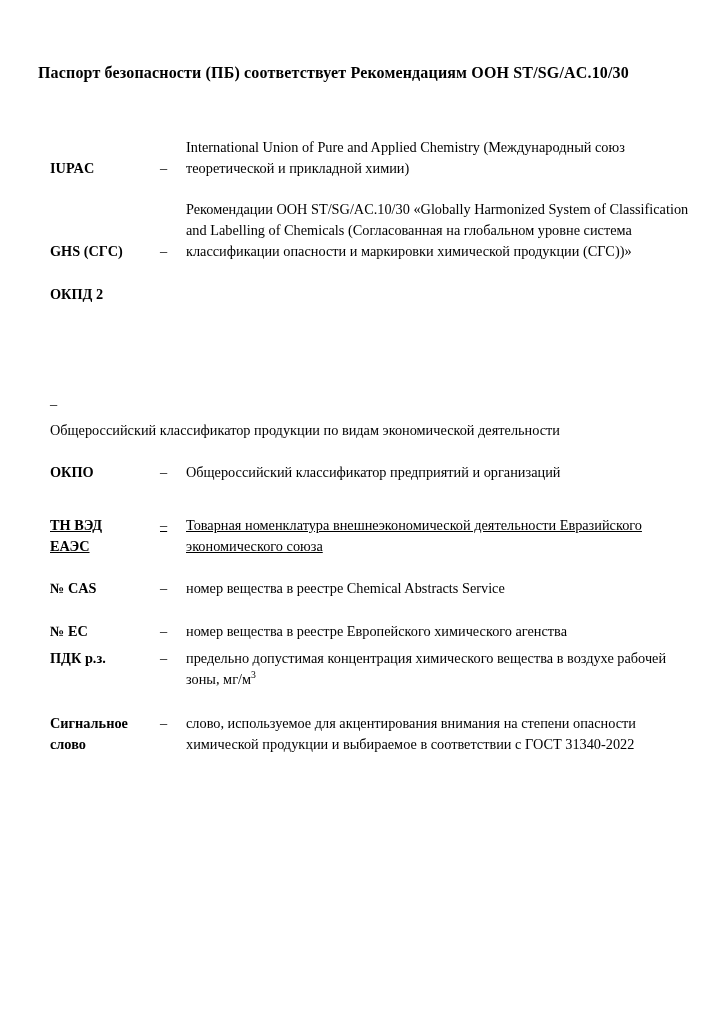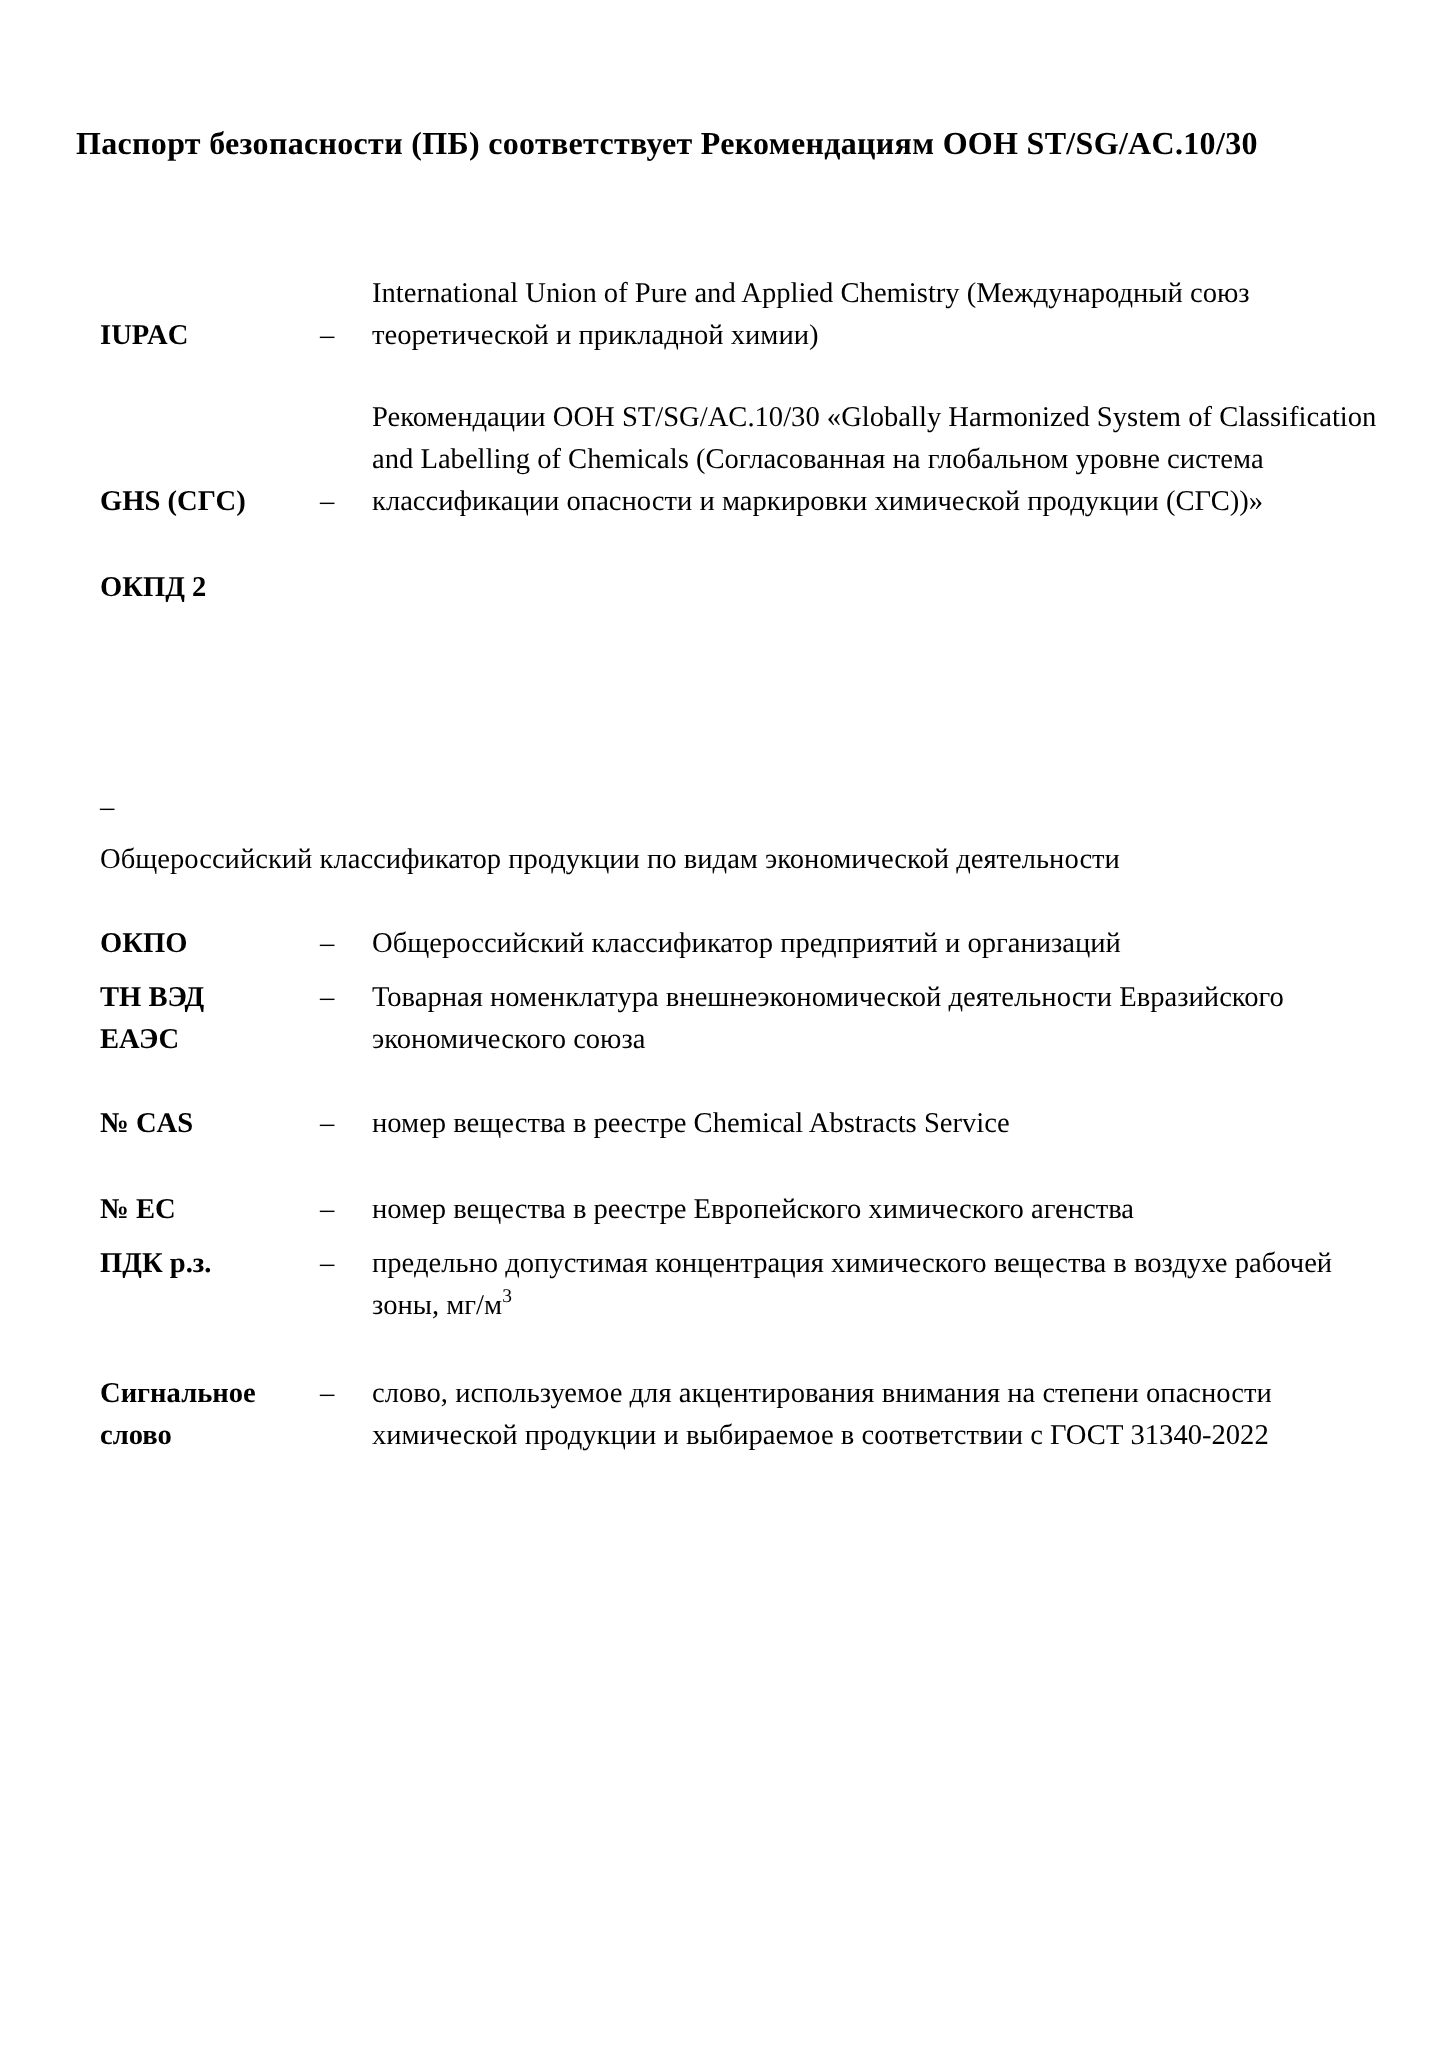--- a/index.html
+++ b/index.html
@@ -113,21 +113,21 @@
     </div>
 
     <div class="def-row" style="margin-top:22px;">
       <div class="def-term">
         <span>ОКПО</span>
       </div>
       <div class="def-dash">–</div>
       <div class="def-text">Общероссийский классификатор предприятий и организаций</div>
     </div>
 
-    <div class="def-row" style="margin-top:6px;">
+    <div class="def-row" style="margin-top:32px;text-decoration:underline;">
       <div class="def-term">
         <span class="nowrap-line">ТН ВЭД</span>
         <span class="nowrap-line">ЕАЭС</span>
       </div>
       <div class="def-dash">–</div>
       <div class="def-text">Товарная номенклатура внешнеэкономической деятельности Евразийского экономического союза</div>
     </div>
 
     <div class="def-row" style="margin-top:22px;">
       <div class="def-term">

